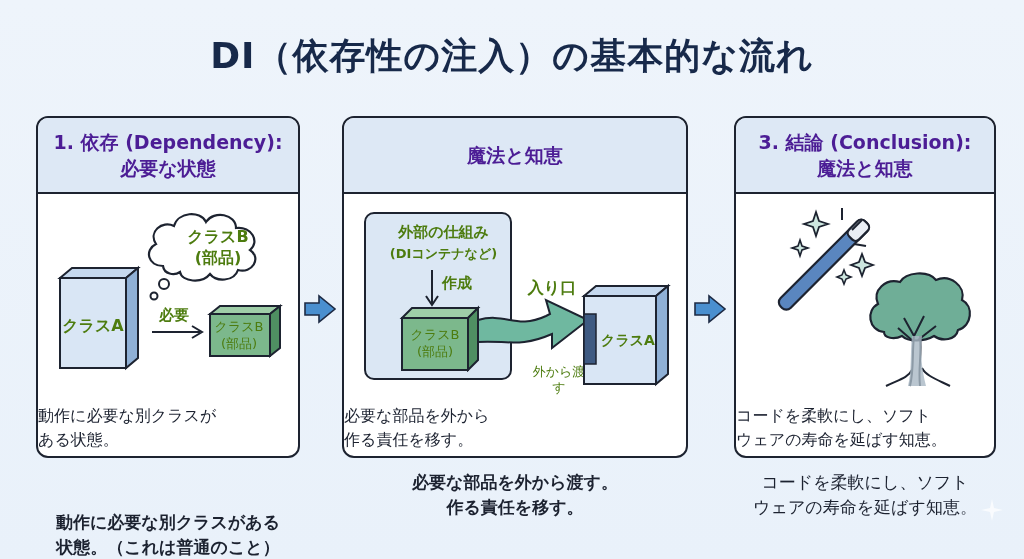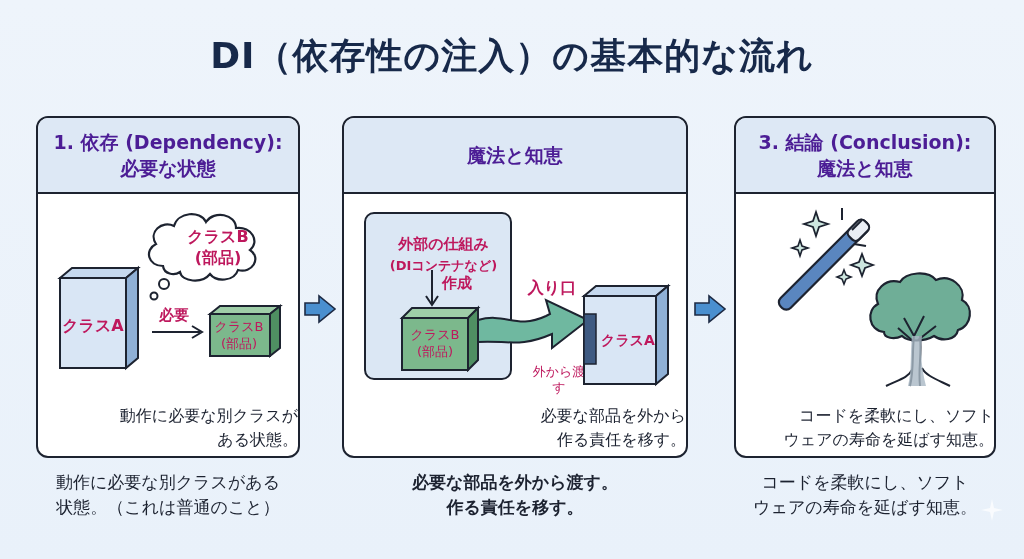--- a/index.html
+++ b/index.html
@@ -26,29 +26,29 @@
     font-size: 19px; font-weight: bold; line-height: 26px; color: #4c1d95;
     text-align: center;
   }
   .panel-body { position: relative; width: 100%; height: calc(100% - 76px); }
   #p1 { left: 36px; width: 264px; }
   #p2 { left: 342px; width: 346px; }
   #p3 { left: 734px; width: 262px; }
 
   .abs { position: absolute; }
   .caption {
-    position: absolute; left: 0; width: 100%; text-align: right;
+    position: absolute; left: 0; width: 100%; text-align: left;
     font-size: 16px; line-height: 24px; color: #1c2230;
   }
   .bottom-note {
     position: absolute; top: 470px; text-align: center;
     font-size: 17px; line-height: 25px; color: #1c2230; font-weight: bold;
   }
   .box-label {
-    position: absolute; font-weight: bold; text-align: center; color: #be185d;
+    position: absolute; font-weight: bold; text-align: center; color: #4d7c0f;
   }
   .step-arrow { position: absolute; }
 </style>
 </head>
 <body>
 
 <div class="title">DI（依存性の注入）の基本的な流れ</div>
 
 <div class="panel" id="p1">
   <div class="panel-head">
@@ -101,21 +101,21 @@
   <polygon points="2,9 16,9 16,2 32,15 16,28 16,21 2,21" fill="#4a8fcf" stroke="#1d2a44" stroke-width="1.6"></polygon>
 </svg>
 
 <div class="panel" id="p2">
   <div class="panel-head">
     <div>魔法と知恵</div>
   </div>
   <div class="panel-body">
 
     <div class="abs" style="left:20px;top:18px;width:148px;height:168px;background:#dbe7f4;border:2.2px solid #1d2330;border-radius:10px;"></div>
-    <div class="box-label" style="left:20px;top:40px;width:148px;font-size:15px;line-height:21px;padding-left:11px;">
+    <div class="box-label" style="left:20px;top:28px;width:148px;font-size:15px;line-height:21px;padding-left:11px;">
       <div>外部の仕組み</div>
       <div style="font-size:13px;">(DIコンテナなど)</div>
     </div>
     <svg class="abs" style="left:80px;top:74px" width="16" height="40">
       <line x1="8" y1="2" x2="8" y2="36" stroke="#1d2330" stroke-width="2"></line>
       <polyline points="2,28 8,37 14,28" fill="none" stroke="#1d2330" stroke-width="2"></polyline>
     </svg>
     <div class="box-label" style="left:98px;top:80px;width:40px;font-size:15px;text-align:left;">作成</div>
 
     <svg class="abs" style="left:54px;top:110px" width="84" height="68" viewBox="0 0 84 68">
@@ -185,21 +185,21 @@
       <path d="M44 116 C48 100 46 84 48 66 L58 66 C56 84 58 100 62 116 Z" fill="#a9b8c4" stroke="none" opacity="0.8"></path>
     </svg>
 
     <div class="caption" style="top:210px;">
       <div>コードを柔軟にし、ソフト</div>
       <div>ウェアの寿命を延ばす知恵。</div>
     </div>
   </div>
 </div>
 
-<div class="bottom-note" style="left:20px;width:296px;font-weight:normal;">
+<div class="bottom-note" style="left:20px;width:296px;font-weight:bold;margin-top:40px;">
   <div>動作に必要な別クラスがある</div>
   <div>状態。（これは普通のこと）</div>
 </div>
 <div class="bottom-note" style="left:342px;width:346px;font-weight:bold;">
   <div>必要な部品を外から渡す。</div>
   <div>作る責任を移す。</div>
 </div>
 <div class="bottom-note" style="left:728px;width:274px;font-weight:normal;">
   <div>コードを柔軟にし、ソフト</div>
   <div>ウェアの寿命を延ばす知恵。</div>

